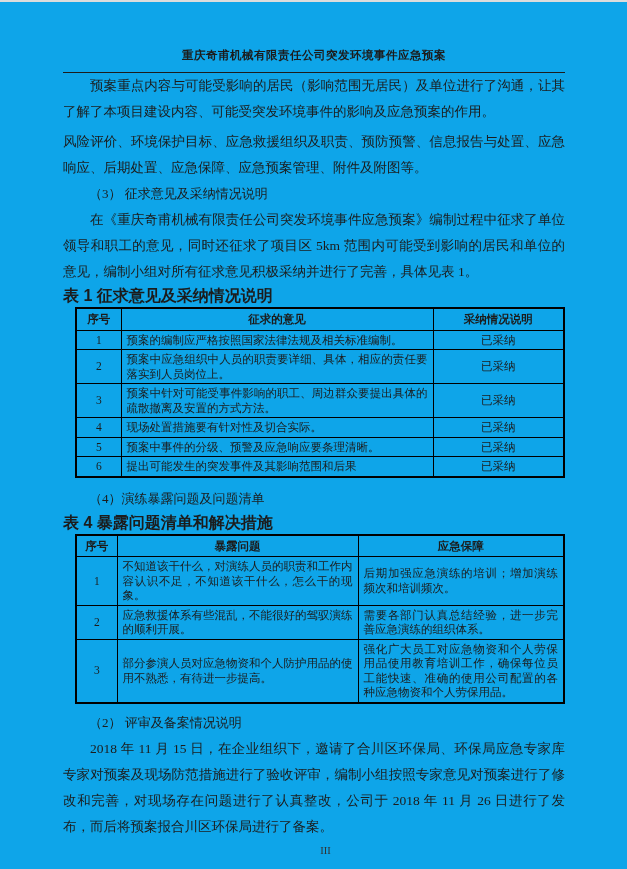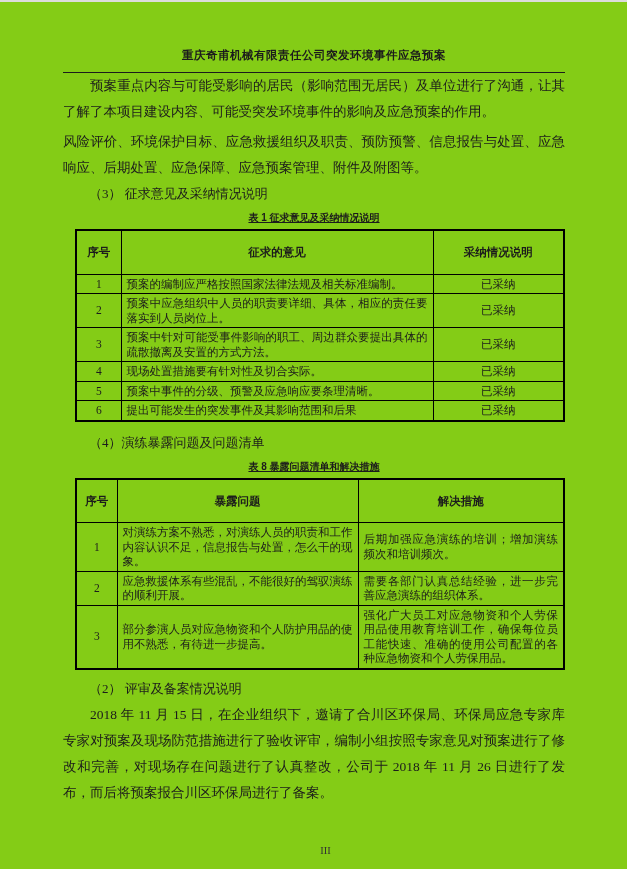--- a/index.html
+++ b/index.html
@@ -4,21 +4,21 @@
 <style>
   html, body {
     margin: 0;
     padding: 0;
     background: #ffffff;
   }
   .page {
     position: relative;
     width: 627px;
     height: 869px;
-    background: #84cc16;
+    background: #0ea5e9;
     font-family: "Liberation Serif", "DejaVu Serif", serif;
     color: #1c1c1c;
     overflow: hidden;
   }
   .scan-edge {
     position: absolute;
     top: 0; left: 0; right: 0;
     height: 2px;
     background: #dcdcdc;
   }
@@ -49,48 +49,47 @@
   .indent {
     text-indent: 2em;
   }
   .sec-head {
     font-size: 13px;
     line-height: 26px;
     text-indent: 2em;
     margin: 0;
   }
   .tbl-caption {
-    text-align: center;
+    text-align: left;
     font-weight: bold;
-    font-size: 10px;
+    font-size: 16px;
     line-height: 16px;
     margin: 3px 0 3px 0;
     font-family: "Liberation Sans", "DejaVu Sans", sans-serif;
-    text-decoration: underline;
   }
   table.doc-table {
     border-collapse: collapse;
     width: 490px;
     margin-left: 12px;
     border: 2px solid #000;
     table-layout: fixed;
   }
   table.doc-table th,
   table.doc-table td {
     border: 1px solid #000;
     font-size: 11.5px;
     line-height: 14.5px;
     padding: 2px 5px;
     vertical-align: middle;
     word-break: break-all;
   }
   table.doc-table th {
     font-weight: bold;
     text-align: center;
-    padding: 14px 2px;
+    padding: 3px 2px;
     font-family: "Liberation Sans", "DejaVu Sans", sans-serif;
   }
   td.c-no { text-align: center; }
   td.c-status { text-align: center; }
   td.c-text { text-align: justify; }
   .t1-col-no { width: 45px; }
   .t1-col-op { width: 312px; }
   .t1-col-st { width: auto; }
   .t2-col-no { width: 41px; }
   .t2-col-pr { width: 241px; }
@@ -116,20 +115,21 @@
   <div class="content">
 
     <div class="doc-header">重庆奇甫机械有限责任公司突发环境事件应急预案</div>
 
     <p class="para indent">预案重点内容与可能受影响的居民（影响范围无居民）及单位进行了沟通，让其了解了本项目建设内容、可能受突发环境事件的影响及应急预案的作用。</p>
 
     <p class="para first">风险评价、环境保护目标、应急救援组织及职责、预防预警、信息报告与处置、应急响应、后期处置、应急保障、应急预案管理、附件及附图等。</p>
 
     <p class="sec-head">（3） 征求意见及采纳情况说明</p>
 
+    <p class="para indent">在《重庆奇甫机械有限责任公司突发环境事件应急预案》编制过程中征求了单位领导和职工的意见，同时还征求了项目区 5km 范围内可能受到影响的居民和单位的意见，编制小组对所有征求意见积极采纳并进行了完善，具体见表 1。</p>
 
     <div class="tbl-caption">表 1 征求意见及采纳情况说明</div>
 
     <table class="doc-table">
       <colgroup>
         <col class="t1-col-no">
           <col class="t1-col-op">
           <col class="t1-col-st">
       </colgroup>
       <thead>
@@ -169,39 +169,39 @@
           <td class="c-no">6</td>
           <td class="c-text">提出可能发生的突发事件及其影响范围和后果</td>
           <td class="c-status">已采纳</td>
         </tr>
       </tbody>
     </table>
 
     <p class="sec-head mt8">（4）演练暴露问题及问题清单</p>
 
 
-    <div class="tbl-caption">表 8 暴露问题清单和解决措施</div>
+    <div class="tbl-caption">表 4 暴露问题清单和解决措施</div>
 
     <table class="doc-table">
       <colgroup>
         <col class="t2-col-no">
           <col class="t2-col-pr">
           <col class="t2-col-so">
       </colgroup>
       <thead>
         <tr>
           <th>序号</th>
           <th>暴露问题</th>
-          <th>解决措施</th>
+          <th>应急保障</th>
         </tr>
       </thead>
       <tbody>
         <tr>
           <td class="c-no">1</td>
-          <td class="c-text">对演练方案不熟悉，对演练人员的职责和工作内容认识不足，信息报告与处置，怎么干的现象。</td>
+          <td class="c-text">不知道该干什么，对演练人员的职责和工作内容认识不足，不知道该干什么，怎么干的现象。</td>
           <td class="c-text">后期加强应急演练的培训；增加演练频次和培训频次。</td>
         </tr>
         <tr>
           <td class="c-no">2</td>
           <td class="c-text">应急救援体系有些混乱，不能很好的驾驭演练的顺利开展。</td>
           <td class="c-text">需要各部门认真总结经验，进一步完善应急演练的组织体系。</td>
         </tr>
         <tr>
           <td class="c-no">3</td>
           <td class="c-text">部分参演人员对应急物资和个人防护用品的使用不熟悉，有待进一步提高。</td>

